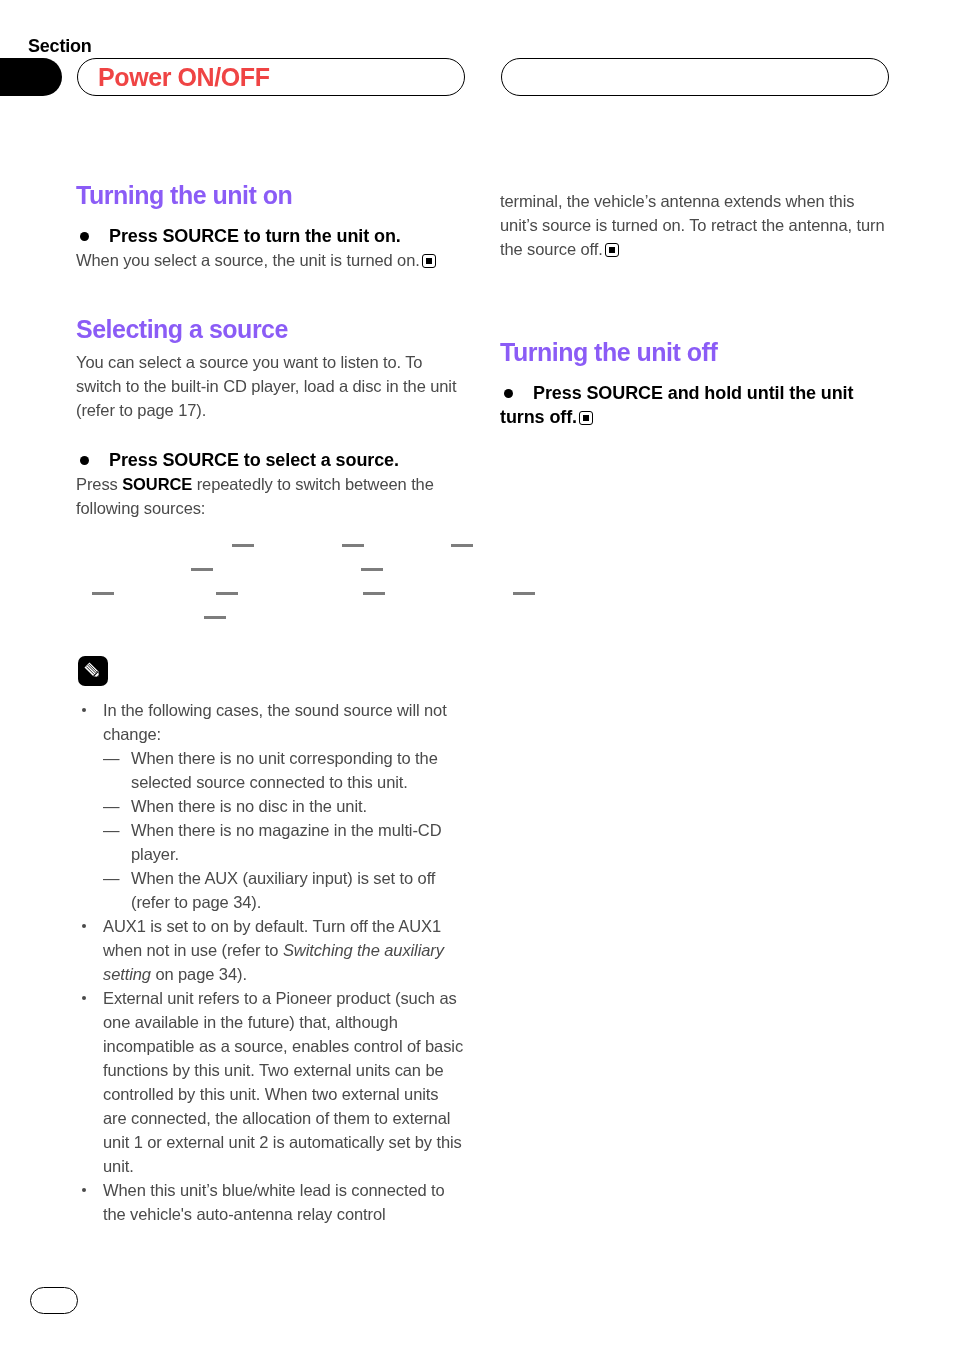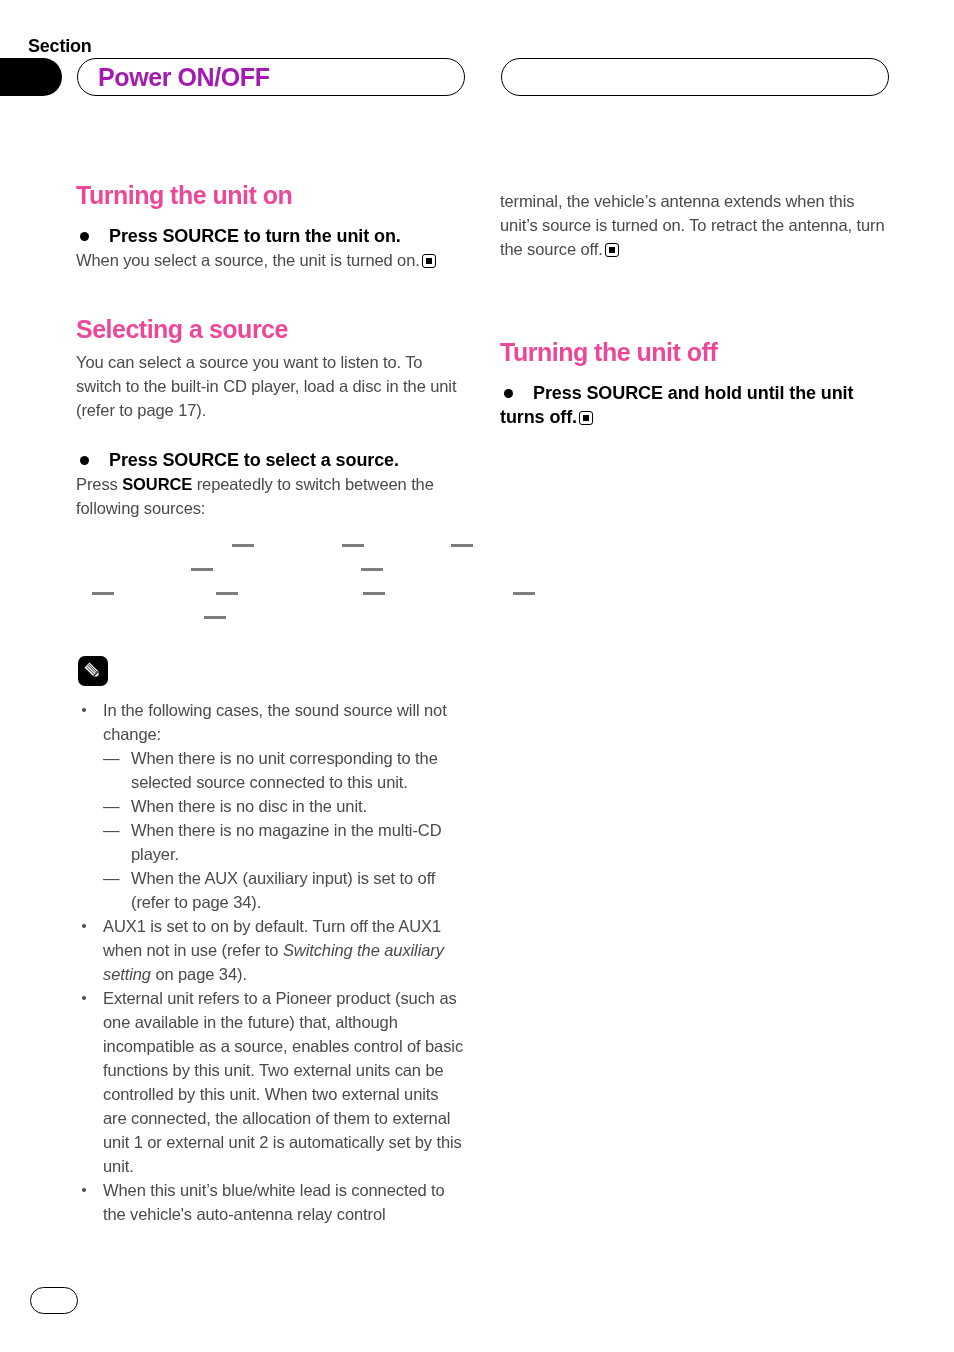--- a/index.html
+++ b/index.html
@@ -50,39 +50,39 @@
   #header-pill-right {
     left: 501px;
     width: 388px;
   }
   #header-title {
     position: absolute;
     left: 98px;
     top: 62px;
     font-size: 25px;
     font-weight: bold;
-    color: #a21caf;
+    color: #ef4444;
     letter-spacing: -0.4px;
     line-height: 30px;
   }
 
   
   .column {
     position: absolute;
     top: 180px;
     width: 390px;
   }
   #column-left { left: 76px; }
   #column-right { left: 500px; }
 
   h2.heading {
     margin: 0;
     font-size: 25px;
     font-weight: bold;
-    color: #ec4899;
+    color: #8b5cf6;
     letter-spacing: -0.5px;
     line-height: 30px;
   }
 
   .body-text {
     font-size: 16.5px;
     line-height: 24px;
     color: #4a4a4a;
     letter-spacing: -0.1px;
   }

